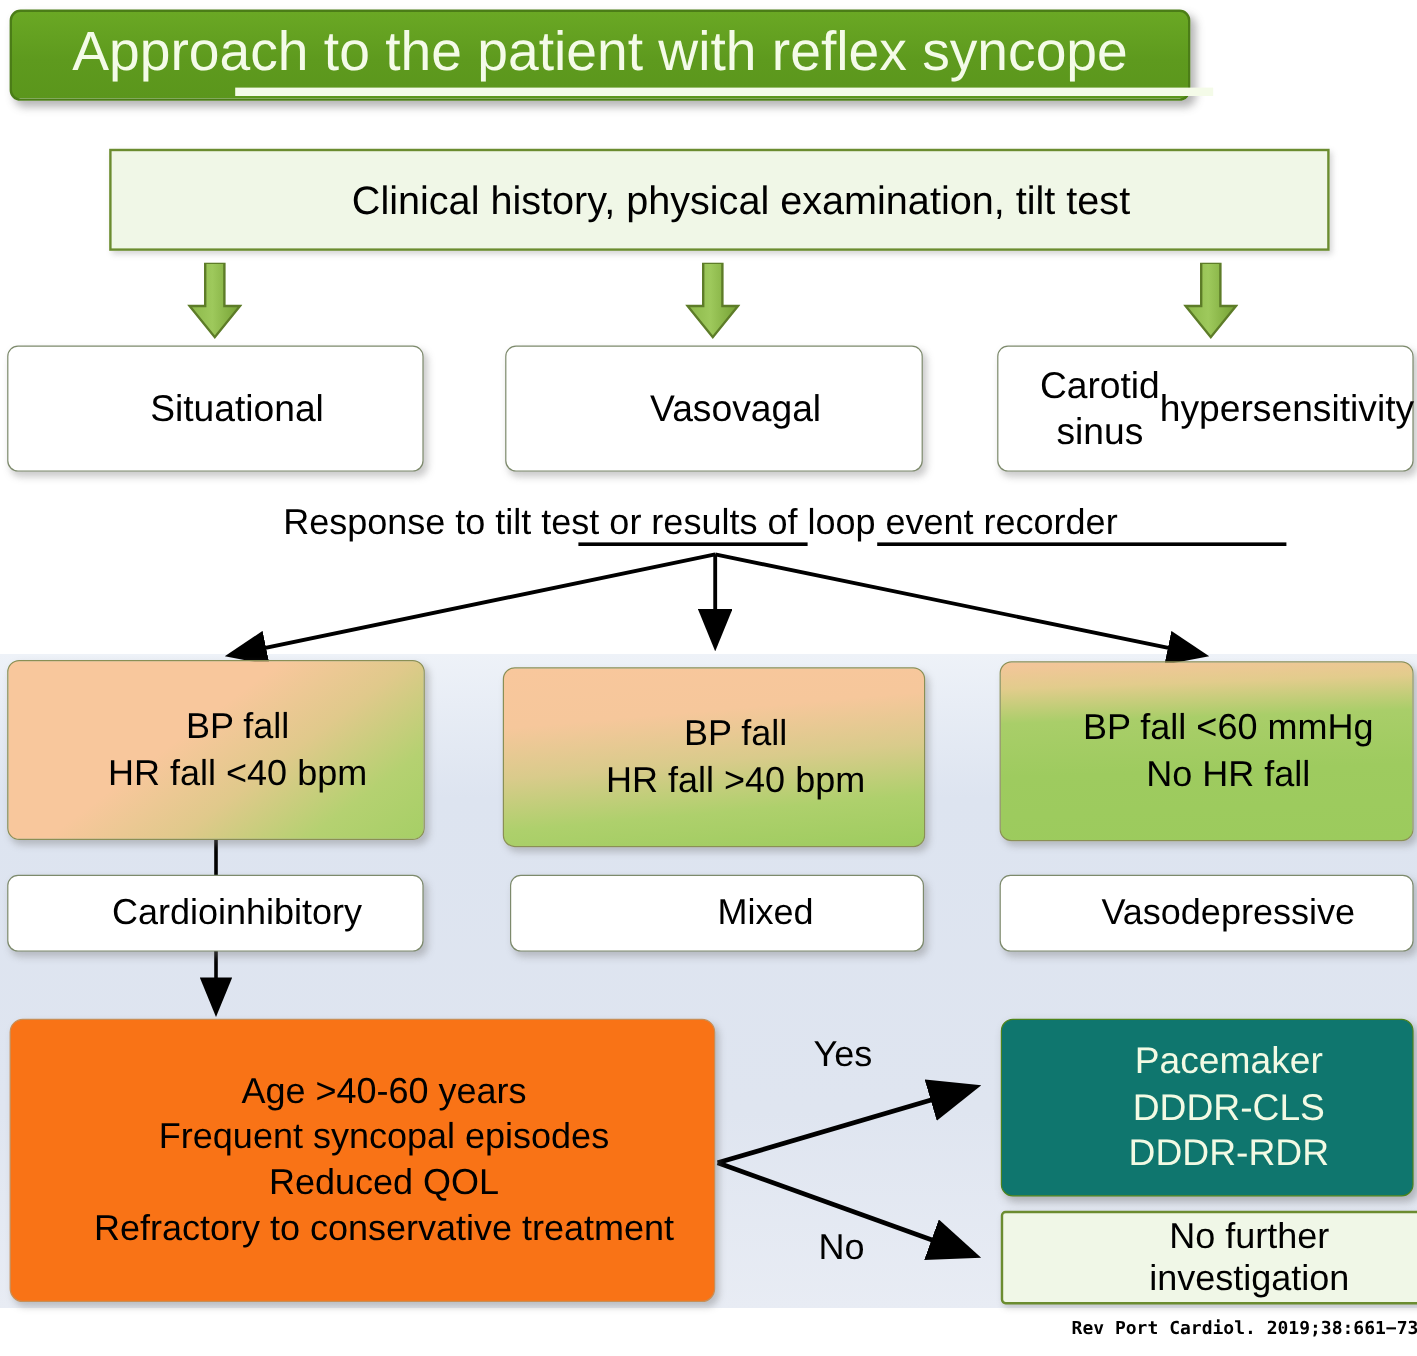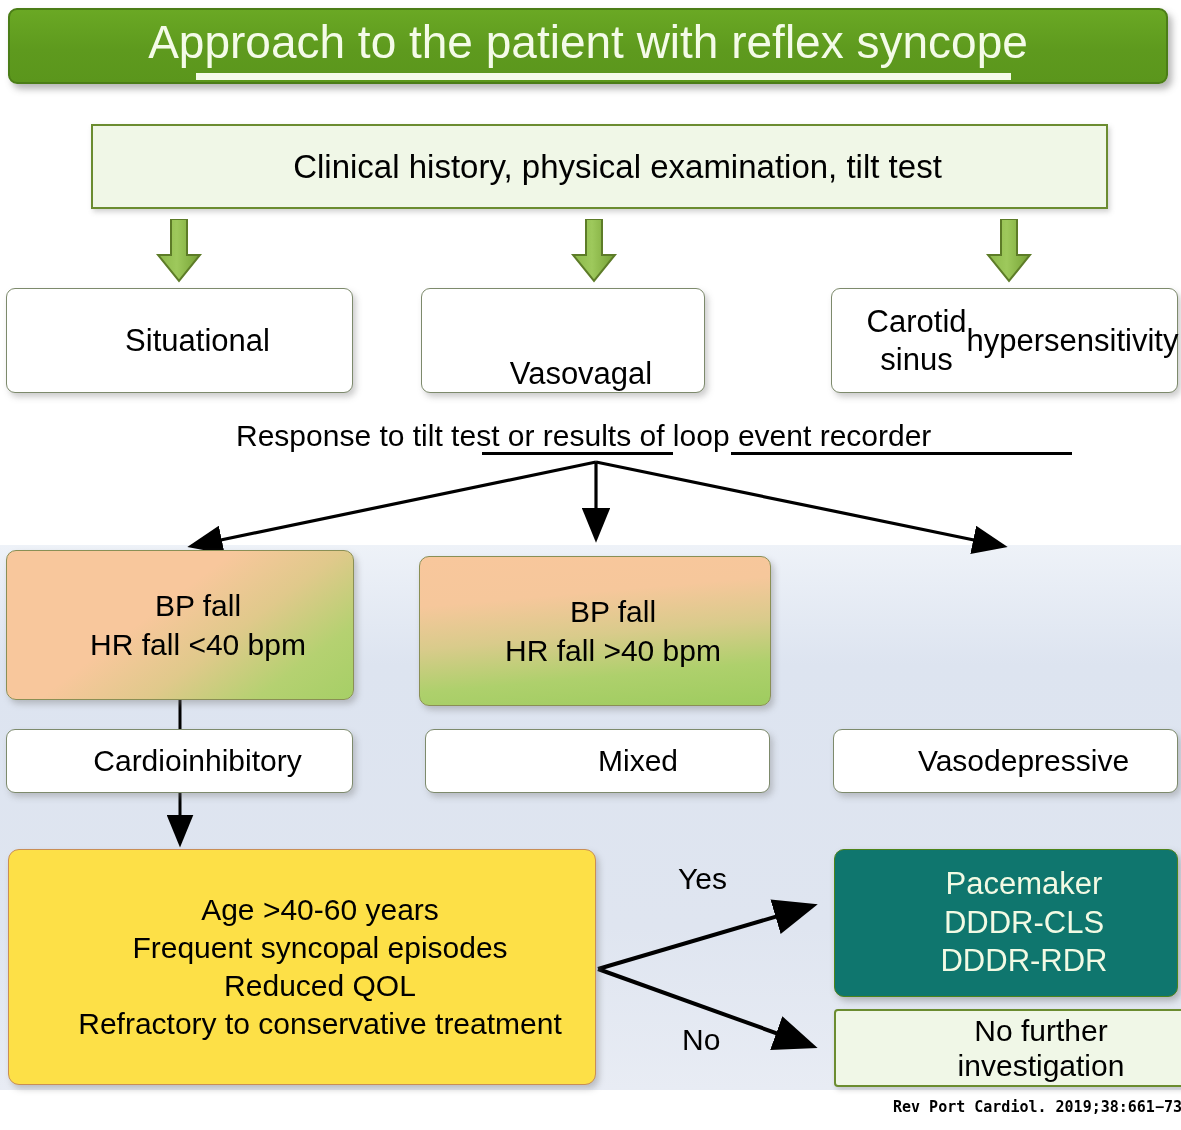--- a/index.html
+++ b/index.html
@@ -24,21 +24,21 @@
     width: 1181px;
     height: 545px;
     background: linear-gradient(180deg, #eef2f8 0%, #dde4f0 22%, #dfe5f0 70%, #e8ecf4 100%);
   }
 
   
   .title-banner {
     position: absolute;
     left: 8px;
     top: 8px;
-    width: 1160px;
+    width: 984px;
     height: 76px;
     background: linear-gradient(180deg, #6aa824 0%, #5e9a1e 55%, #5b961c 100%);
     border: 2px solid #4b7d17;
     border-radius: 9px;
     box-shadow: 4px 5px 7px rgba(80,80,80,0.42);
     box-sizing: border-box;
     display: flex;
     align-items: center;
     justify-content: center;
   }
@@ -85,21 +85,21 @@
     box-shadow: 3px 4px 6px rgba(120,120,120,0.38);
   }
   .green-solid-box {
     background: #0f766e;
     border: 1.5px solid #4d841a;
     border-radius: 10px;
     box-shadow: 3px 4px 7px rgba(110,110,110,0.45);
     color: #f2fae4;
   }
   .peach-box {
-    background: #fde047;
+    background: #f97316;
     border: 1.5px solid #c98e55;
     border-radius: 11px;
     box-shadow: 3px 4px 6px rgba(120,120,120,0.40);
   }
   .grad-box {
     border: 1.5px solid #8a8f55;
     border-radius: 10px;
     box-shadow: 3px 4px 6px rgba(120,120,120,0.40);
   }
   .grad-a { background: linear-gradient(143deg, #f8c79c 0%, #f8c79c 42%, #e0c98b 62%, #b5d171 82%, #a6cf66 100%); }
@@ -185,21 +185,21 @@
     <polygon points="15,0 31,0 31,36 44,36 23,62 2,36 15,36" fill="url(#ga1)" stroke="#5d7c28" stroke-width="2"></polygon>
   </svg>
   <svg class="block-arrow" style="left:986px; top:219px;" viewBox="0 0 46 64">
     <polygon points="15,0 31,0 31,36 44,36 23,62 2,36 15,36" fill="url(#ga1)" stroke="#5d7c28" stroke-width="2"></polygon>
   </svg>
 
   <div class="box white-box" style="left:6px; top:288px; width:347px; height:105px;">
     <span style="font-size:31px;">Situational</span>
   </div>
 
-  <div class="box white-box" style="left:421px; top:288px; width:284px; height:105px;align-items:flex-end;">
+  <div class="box white-box" style="left:421px; top:288px; width:348px; height:105px;">
     <span style="font-size:31px;">Vasovagal</span>
   </div>
 
   <div class="box white-box" style="left:831px; top:288px; width:347px; height:105px; flex-direction:row; line-height:1.22;">
     <span class="box-line" style="font-size:31px;">Carotid sinus</span>
     <span class="box-line" style="font-size:31px;">hypersensitivity</span>
   </div>
 
   <div class="free-text response-text">Response to tilt test or results of loop event recorder</div>
   <div class="resp-underline" style="left:482px; width:191px;"></div>
@@ -226,20 +226,24 @@
   <div class="box grad-box grad-a" style="left:6px; top:550px; width:348px; height:150px; flex-direction:column; line-height:1.30;">
     <span class="box-line" style="font-size:30px;">BP fall</span>
     <span class="box-line" style="font-size:30px;">HR fall &lt;40 bpm</span>
   </div>
 
   <div class="box grad-box grad-b" style="left:419px; top:556px; width:352px; height:150px; flex-direction:column; line-height:1.30;">
     <span class="box-line" style="font-size:30px;">BP fall</span>
     <span class="box-line" style="font-size:30px;">HR fall &gt;40 bpm</span>
   </div>
 
+  <div class="box grad-box grad-c" style="left:833px; top:551px; width:345px; height:150px; flex-direction:column; line-height:1.30;">
+    <span class="box-line" style="font-size:30px;">BP fall &lt;60 mmHg</span>
+    <span class="box-line" style="font-size:30px;">No HR fall</span>
+  </div>
 
   <div class="box white-box" style="left:6px; top:729px; width:347px; height:64px;">
     <span style="font-size:30px;">Cardioinhibitory</span>
   </div>
 
   <div class="box white-box" style="left:425px; top:729px; width:345px; height:64px;">
     <span style="font-size:30px;margin-left:45px;">Mixed</span>
   </div>
 
   <div class="box white-box" style="left:833px; top:729px; width:345px; height:64px;">

